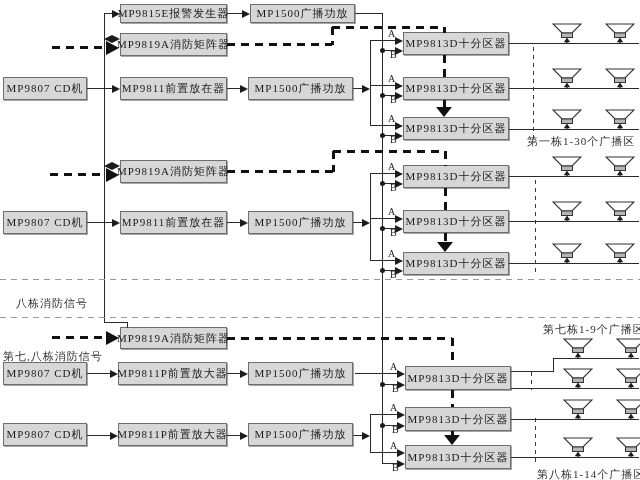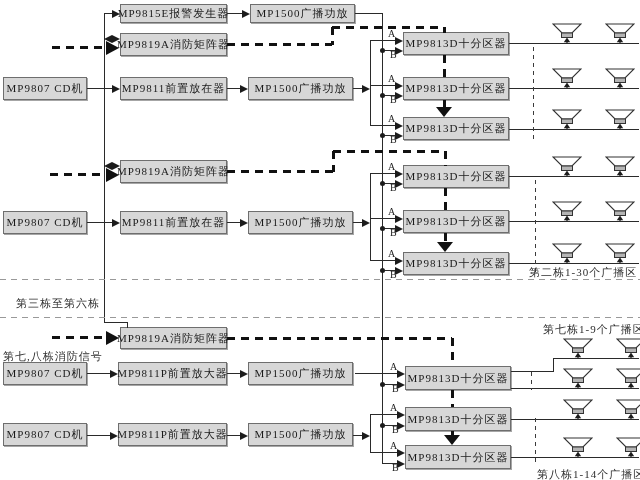--- a/index.html
+++ b/index.html
@@ -45,23 +45,23 @@
     <div class="box" style="left: 120px; top: 327px; width: 107px; height: 22px;">MP9819A消防矩阵器</div>
     <div class="box" style="left: 3px; top: 362px; width: 84px; height: 23px;">MP9807 CD机</div>
     <div class="box" style="left: 118px; top: 362px; width: 109px; height: 23px;">MP9811P前置放大器</div>
     <div class="box" style="left: 248px; top: 362px; width: 105px; height: 23px;">MP1500广播功放</div>
     <div class="box" style="left: 3px; top: 423px; width: 84px; height: 23px;">MP9807 CD机</div>
     <div class="box" style="left: 118px; top: 423px; width: 109px; height: 23px;">MP9811P前置放大器</div>
     <div class="box" style="left: 248px; top: 423px; width: 105px; height: 23px;">MP1500广播功放</div>
     <div class="box" style="left: 405px; top: 366px; width: 106px; height: 24px;">MP9813D十分区器</div>
     <div class="box" style="left: 405px; top: 407px; width: 106px; height: 24px;">MP9813D十分区器</div>
     <div class="box" style="left: 405px; top: 445px; width: 106px; height: 24px;">MP9813D十分区器</div>
-    <div class="lbl" style="left: 16px; top: 296px;">第三栋至第六栋</div>
+    <div class="lbl" style="left: 16px; top: 296px;">八栋消防信号</div>
     <div class="lbl" style="left: 3px; top: 349px; text-align: center;">第七,八栋消防信号</div>
-    <div class="lbl" style="left: 529px; top: 265px;">第二栋1-30个广播区</div>
+    <div class="lbl" style="left: 527px; top: 134px;">第一栋1-30个广播区</div>
     <div class="lbl" style="left: 543px; top: 322px;">第七栋1-9个广播区</div>
     <div class="lbl" style="left: 537px; top: 467px;">第八栋1-14个广播区</div>
     <div class="port" style="left: 388px; top: 28px;">A</div>
     <div class="port" style="left: 390px; top: 49px;">B</div>
     <div class="port" style="left: 388px; top: 73px;">A</div>
     <div class="port" style="left: 390px; top: 94px;">B</div>
     <div class="port" style="left: 388px; top: 113px;">A</div>
     <div class="port" style="left: 390px; top: 134px;">B</div>
     <div class="port" style="left: 388px; top: 161px;">A</div>
     <div class="port" style="left: 390px; top: 182px;">B</div>

